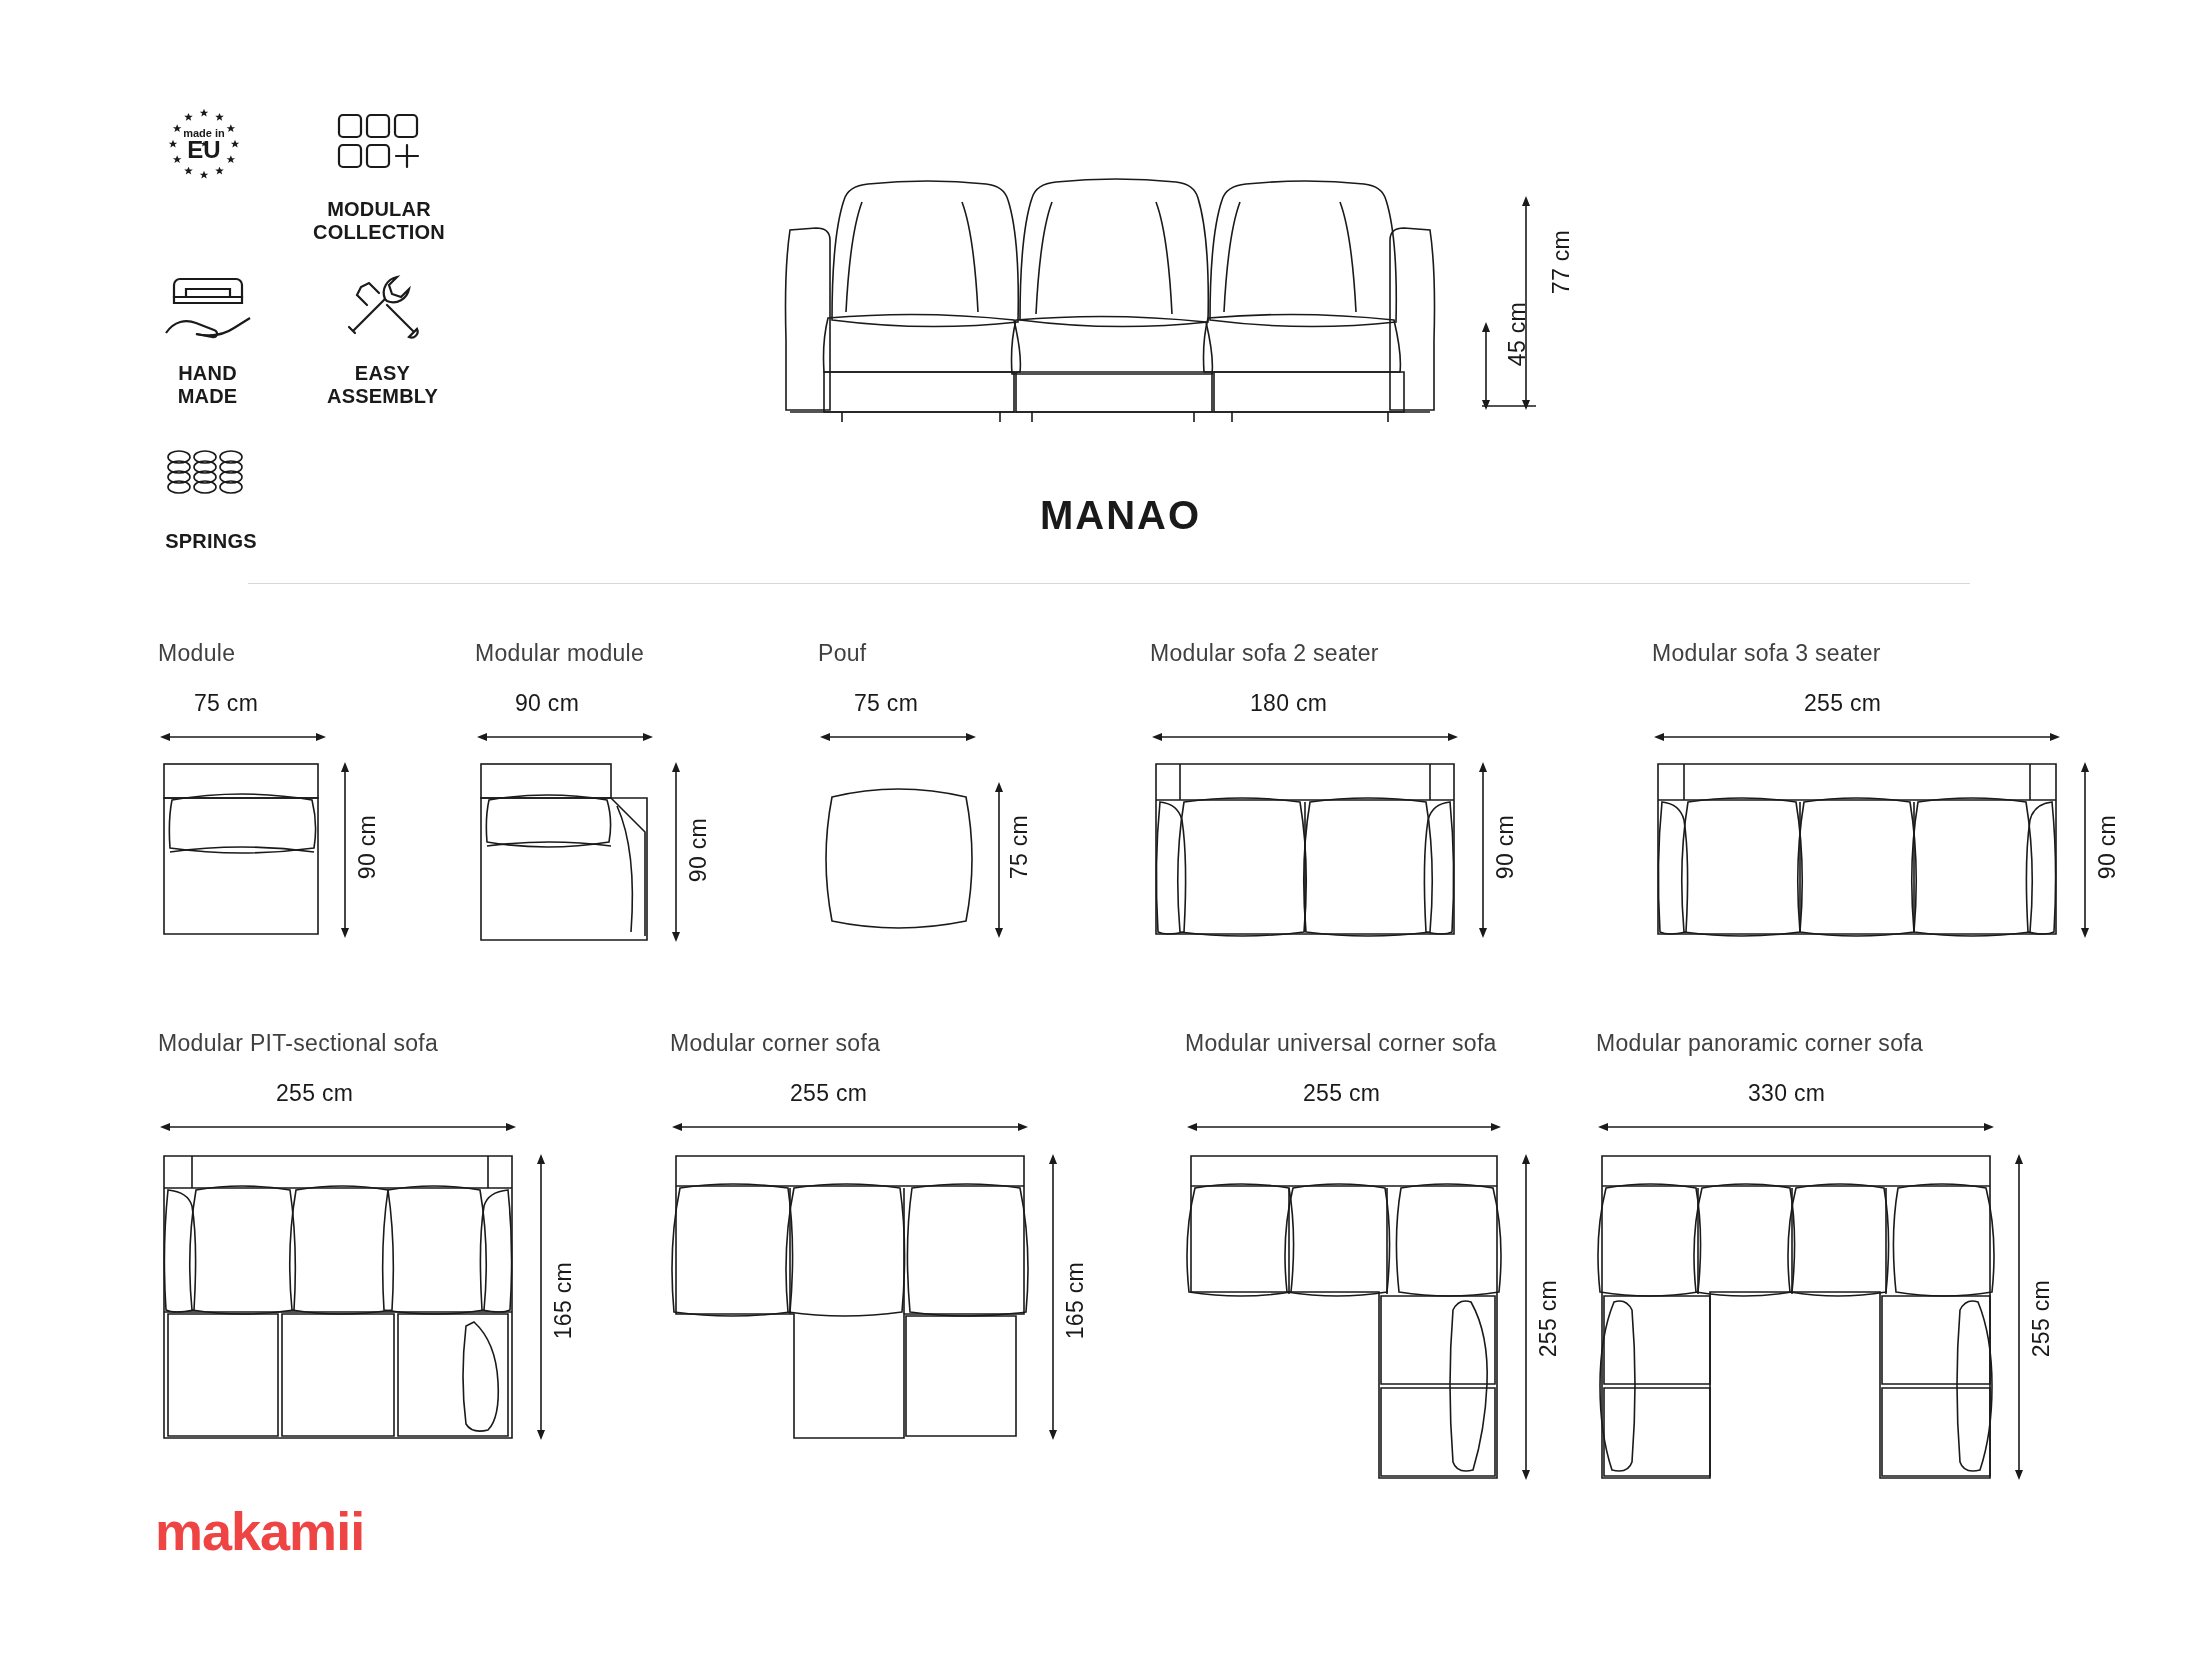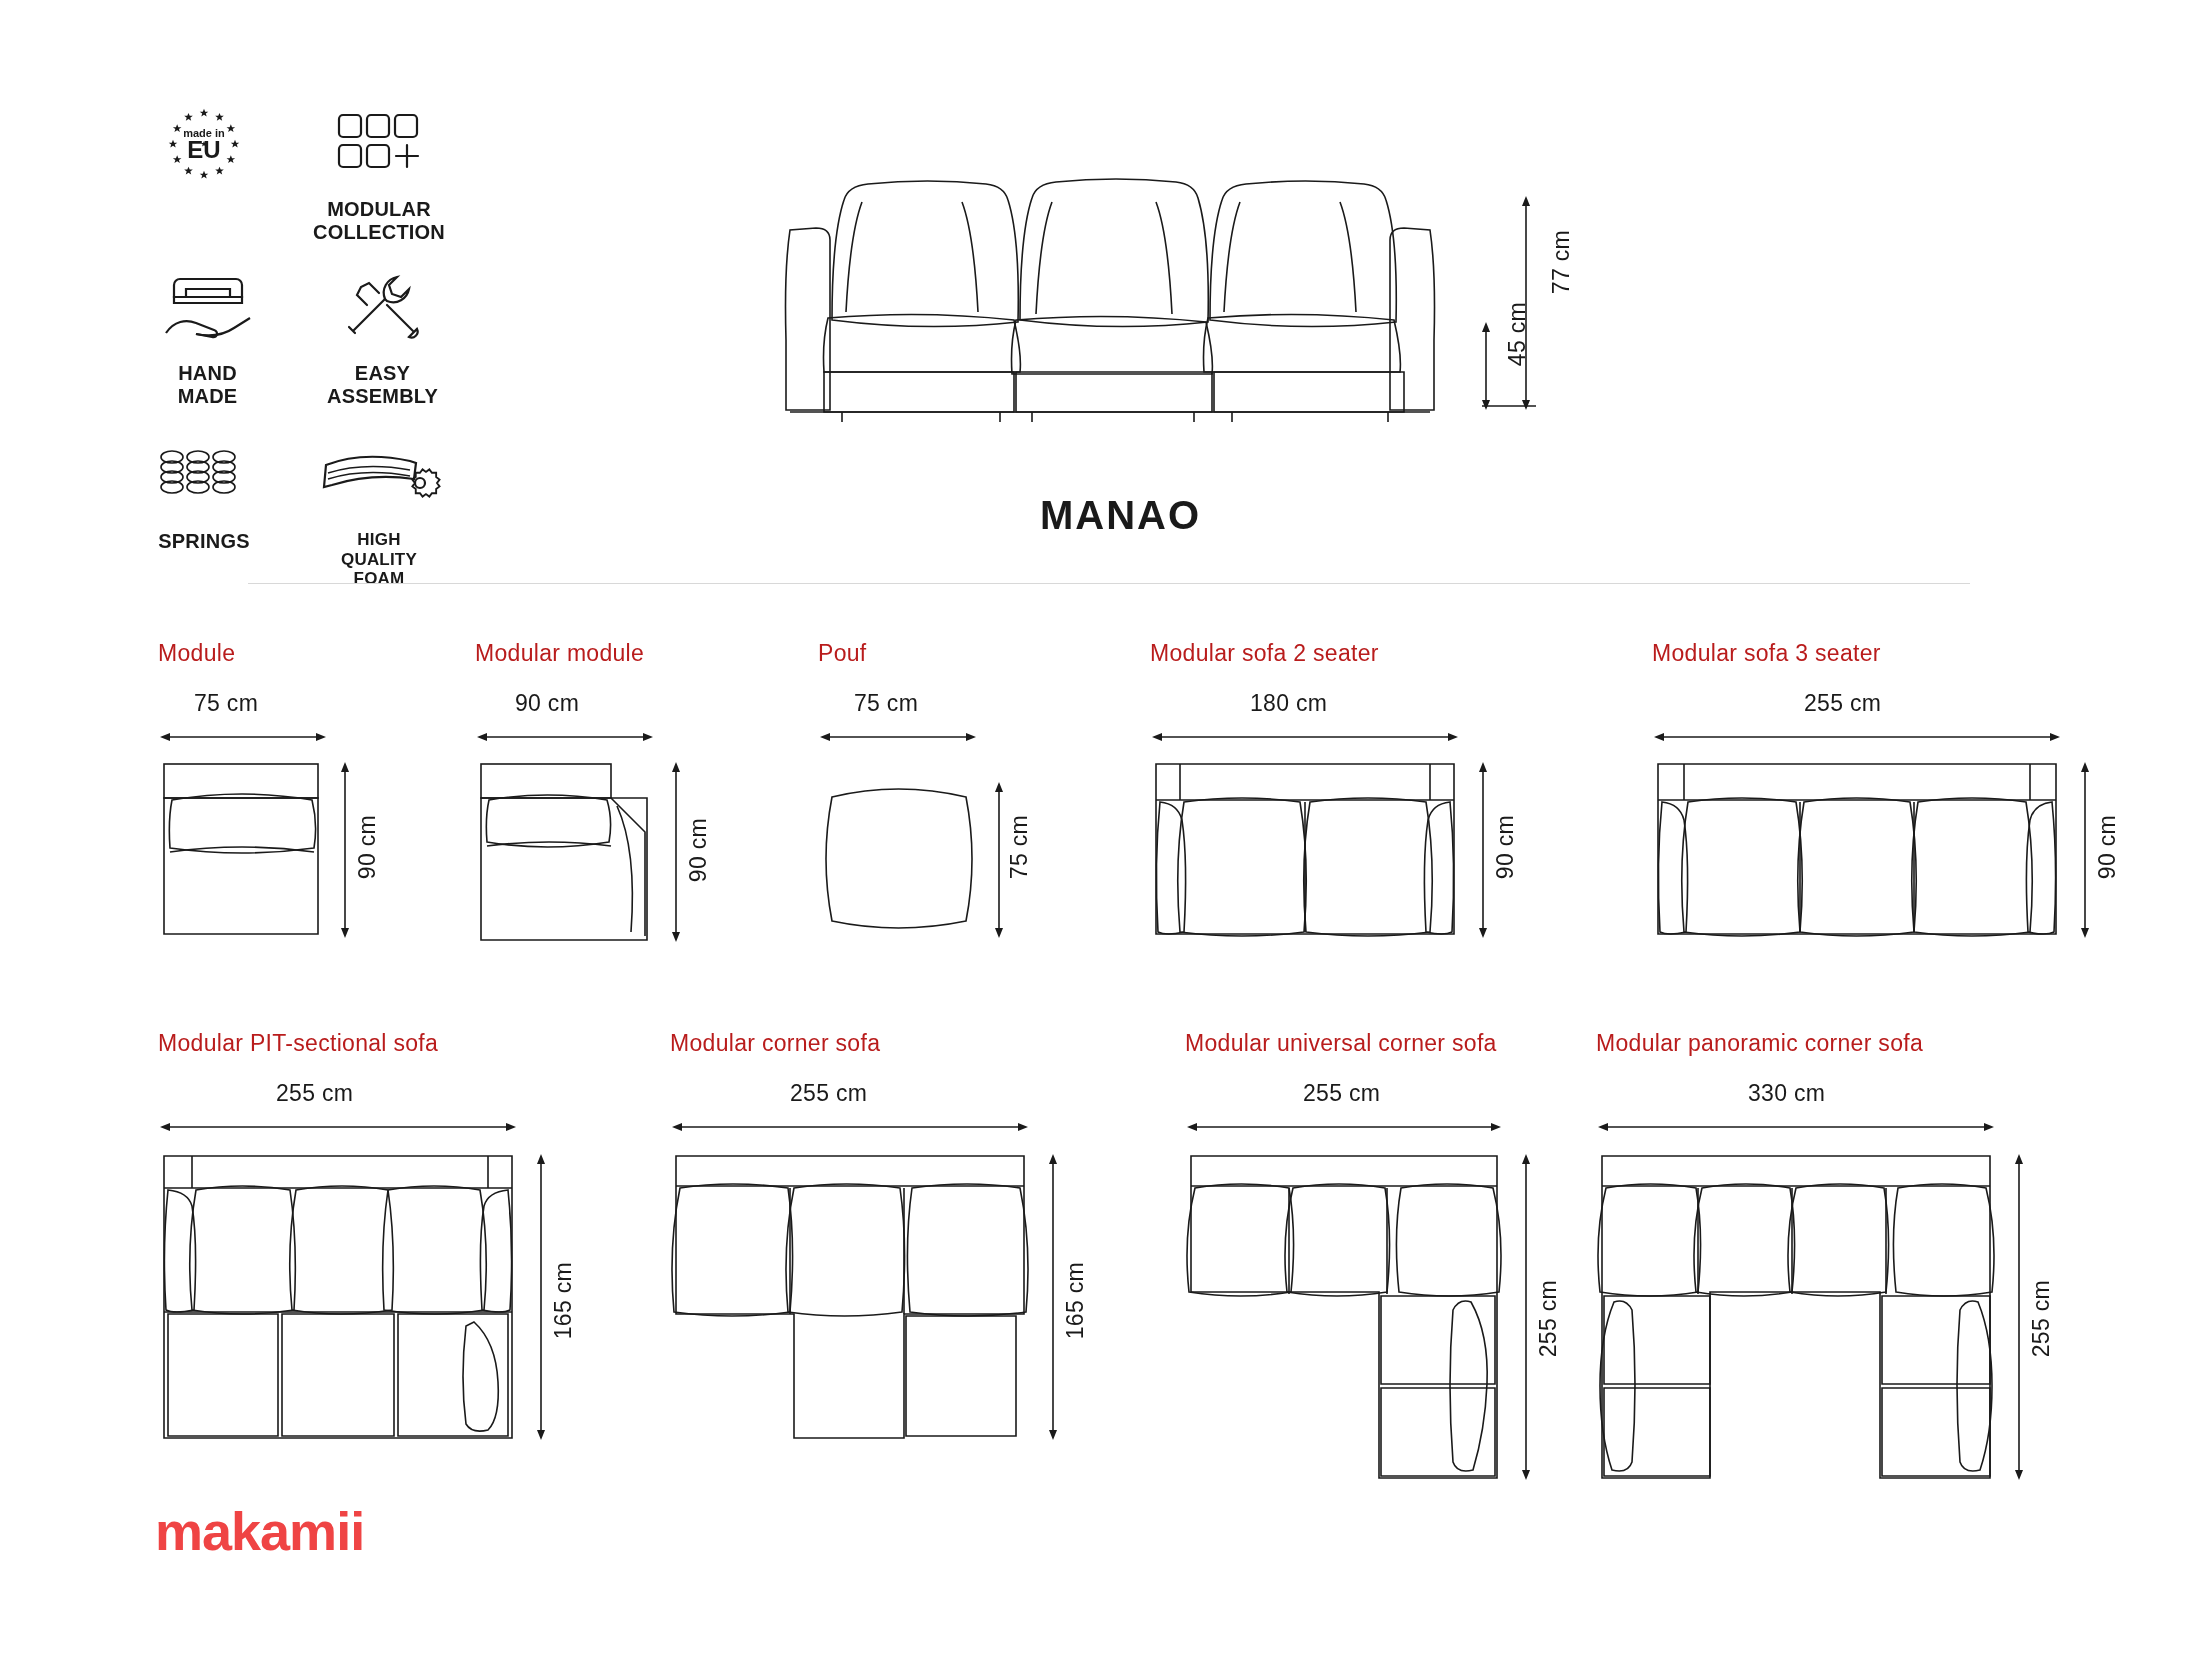--- a/index.html
+++ b/index.html
@@ -88,21 +88,21 @@
     height: 1px;
     background: #d8d8d8;
   }
 
   
   .item {
     position: absolute;
   }
   .item .title {
     font-size: 23px;
-    color: #b91c1c;
+    color: #404040;
     letter-spacing: .3px;
     white-space: nowrap;
     text-align: center;
   }
   .dimlabel {
     font-size: 23px;
     color: #1a1a1a;
     letter-spacing: .3px;
     white-space: nowrap;
   }
@@ -265,34 +265,20 @@
                   <ellipse cx="68" cy="24" rx="11" ry="6"></ellipse>
                 <ellipse cx="68" cy="34" rx="11" ry="6"></ellipse>
                   <ellipse cx="68" cy="44" rx="11" ry="6"></ellipse>
               </g>
             </g>
           </svg>
         </div>
         <div class="cap">SPRINGS</div>
       </div>
 
-      <div class="badge">
-        <div class="glyph">
-          <svg width="126" height="66" viewBox="0 0 126 66">
-            <path class="ln-th" d="M10 22 c26 -10 56 -10 84 -4 l6 2 -2 16 c-28 -4 -56 -2 -82 6 l-8 2 z"></path>
-            <path class="ln" d="M12 30 c26 -8 54 -8 82 -3 M12 36 c26 -8 54 -8 82 -3"></path>
-            <g class="ln-th" transform="translate(104,40)">
-              <path d="M0 -12 l3 -4 4 3 4 -3 3 4 5 0 0 5 4 3 -3 4 3 4 -4 3 0 5 -5 0 -3 4 -4 -3 -4 3 -3 -4 -5 0 0 -5 -4 -3 3 -4 -3 -4 4 -3 0 -5 z" transform="translate(0,0) scale(0.85)"></path>
-              <circle cx="0" cy="0" r="5"></circle>
-            </g>
-          </svg>
-        </div>
-        <div class="cap small">HIGH QUALITY
-FOAM</div>
-      </div>
     </div>
   </div>
 
   <div class="hero-wrap">
     <svg width="680" height="290" viewBox="0 0 680 290">
 
       <path class="ln" d="M20 90 q-6 40 -4 110 l0 70 h44 l0 -170 q0 -12 -14 -12 z"></path>
       <path class="ln" d="M660 90 q6 40 4 110 l0 70 h-44 l0 -170 q0 -12 14 -12 z"></path>
 
       <path class="ln" d="M62 180 q0 -84 12 -120 q4 -14 24 -16 q60 -6 118 0 q18 2 22 16 q12 38 10 122 q-92 10 -186 -2 z"></path>

